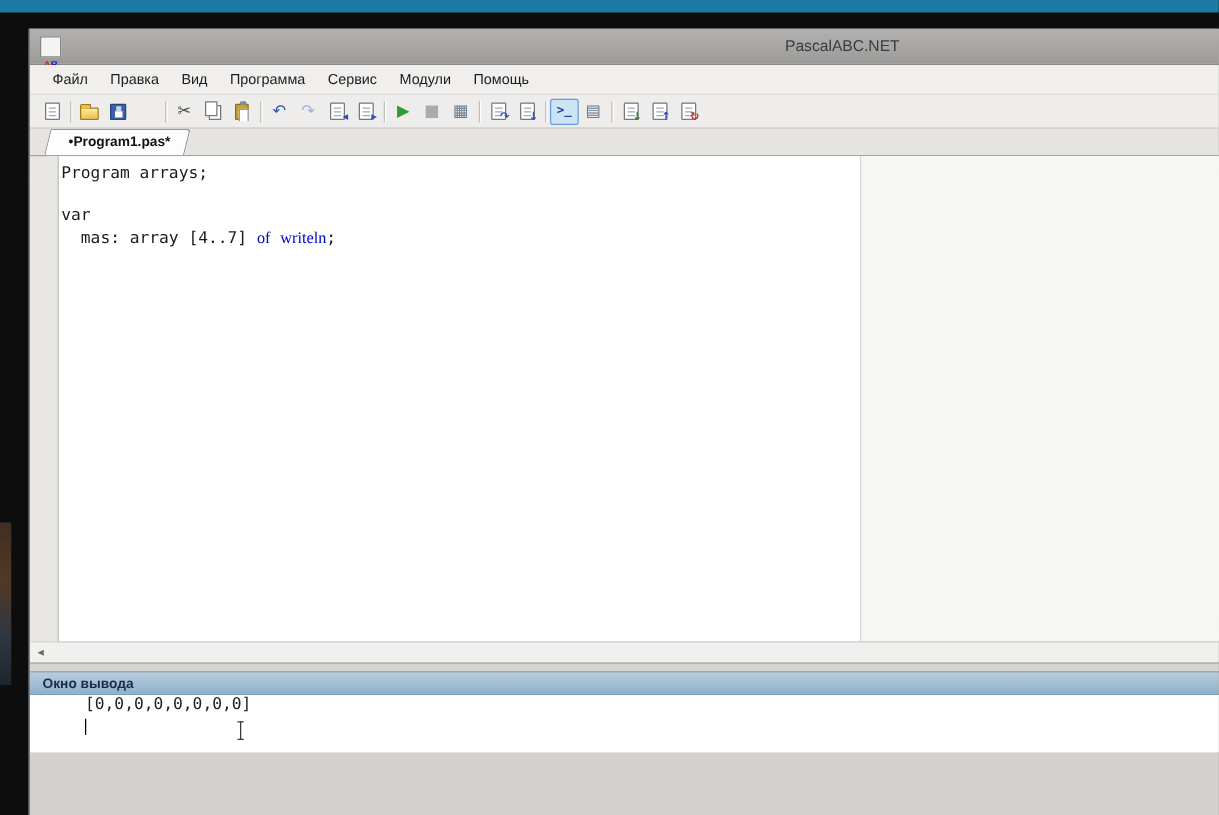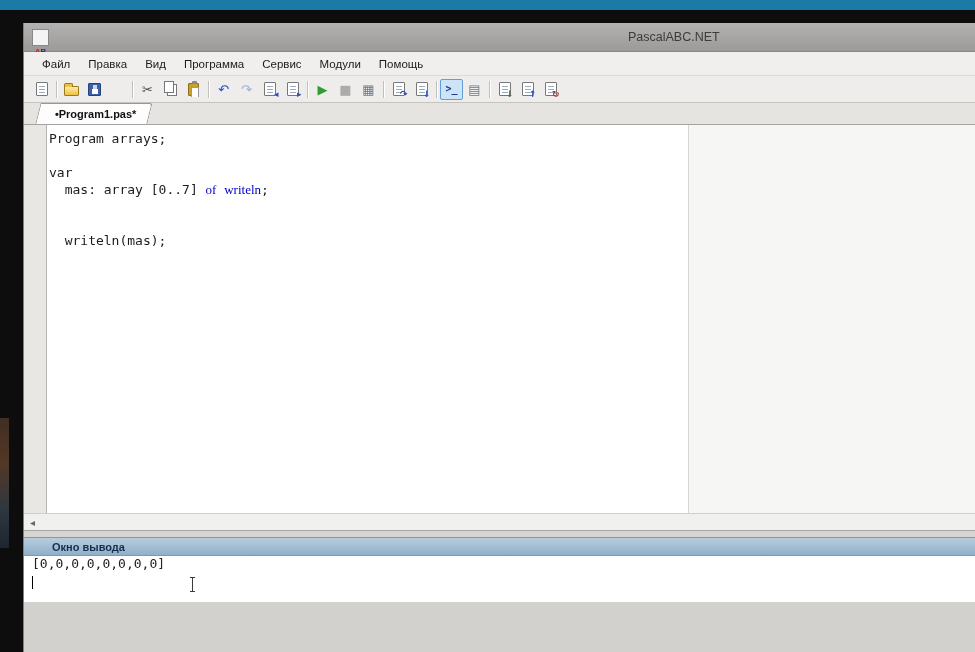--- a/index.html
+++ b/index.html
@@ -80,23 +80,23 @@
              border-top:1px solid #d0cecb; display:flex; }
   .harrow { width:17px; height:16px; background:#f0f0ef; color:#6a6a6a; font-size:10px;
             display:flex; align-items:center; justify-content:center; cursor:default; }
 
   .splitter { position:absolute; left:0; top:507px; right:0; height:7px; background:#d7d5d2;
               border-top:1px solid #a8a6a3; }
 
   .out-header { position:absolute; left:0; top:514px; right:0; height:19px;
                 background:linear-gradient(#b8cddd,#8fb0c8); border-top:1px solid #7a9ab5;
                 border-bottom:1px solid #7a9ab5; display:flex; align-items:center; }
-  .out-header .htext { font-size:11px; font-weight:bold; color:#182c50; margin-left:28px; }
-
-  .out-body { position:absolute; left:0; top:533px; right:0; height:46px; background:#fff; }
+  .out-header .htext { font-size:11px; font-weight:bold; color:#182c50; margin-left:10px; }
+
+  .out-body { position:absolute; left:0; top:533px; right:0; height:46px; background:#fff;padding-left:36px; }
   .oline { height:18px; font:13px "DejaVu Sans Mono", monospace; white-space:pre;
            color:#222; padding-left:8px; }
   .caret { display:inline-block; width:1px; height:13px; background:#000; vertical-align:middle; }
 
   .win-footer { position:absolute; left:0; top:579px; right:0; bottom:0; background:#d3d1ce; }
 
   .ibeam { position:absolute; left:168px; top:554px; width:1px; height:15px; background:#3a3a3a; }
   .ibeam::before, .ibeam::after { content:""; position:absolute; left:-2px; width:5px; height:1px; background:#3a3a3a; }
   .ibeam::before { top:0; } .ibeam::after { bottom:0; }
 </style>
@@ -221,24 +221,23 @@
     </div>
 
     <div class="editor-region">
       <div class="editor">
         <div class="editor-right"></div>
         <div class="margin-line"></div>
         <div class="code">
             <div class="cline"><span>Program arrays;</span></div>
             <div class="cline">&nbsp;</div>
             <div class="cline"><span>var</span></div>
-            <div class="cline"><span>  mas: array [0..7] </span><span class="kw">of</span><span> </span><span class="kw">writeln</span><span>;</span></div>
-            <div class="cline">&nbsp;</div>
-            <div class="cline">&nbsp;</div>
-            <div class="cline"><span>  writeln(mas);</span></div>
+            <div class="cline"><span>  mas: array [4..7] </span><span class="kw">of</span><span> </span><span class="kw">writeln</span><span>;</span></div>
+            <div class="cline">&nbsp;</div>
+            <div class="cline">&nbsp;</div>
             <div class="cline">&nbsp;</div>
           </div>
       </div>
     </div>
 
     <div class="hscroll">
       <div class="harrow">◂</div>
     </div>
 
     <div class="splitter"></div>

